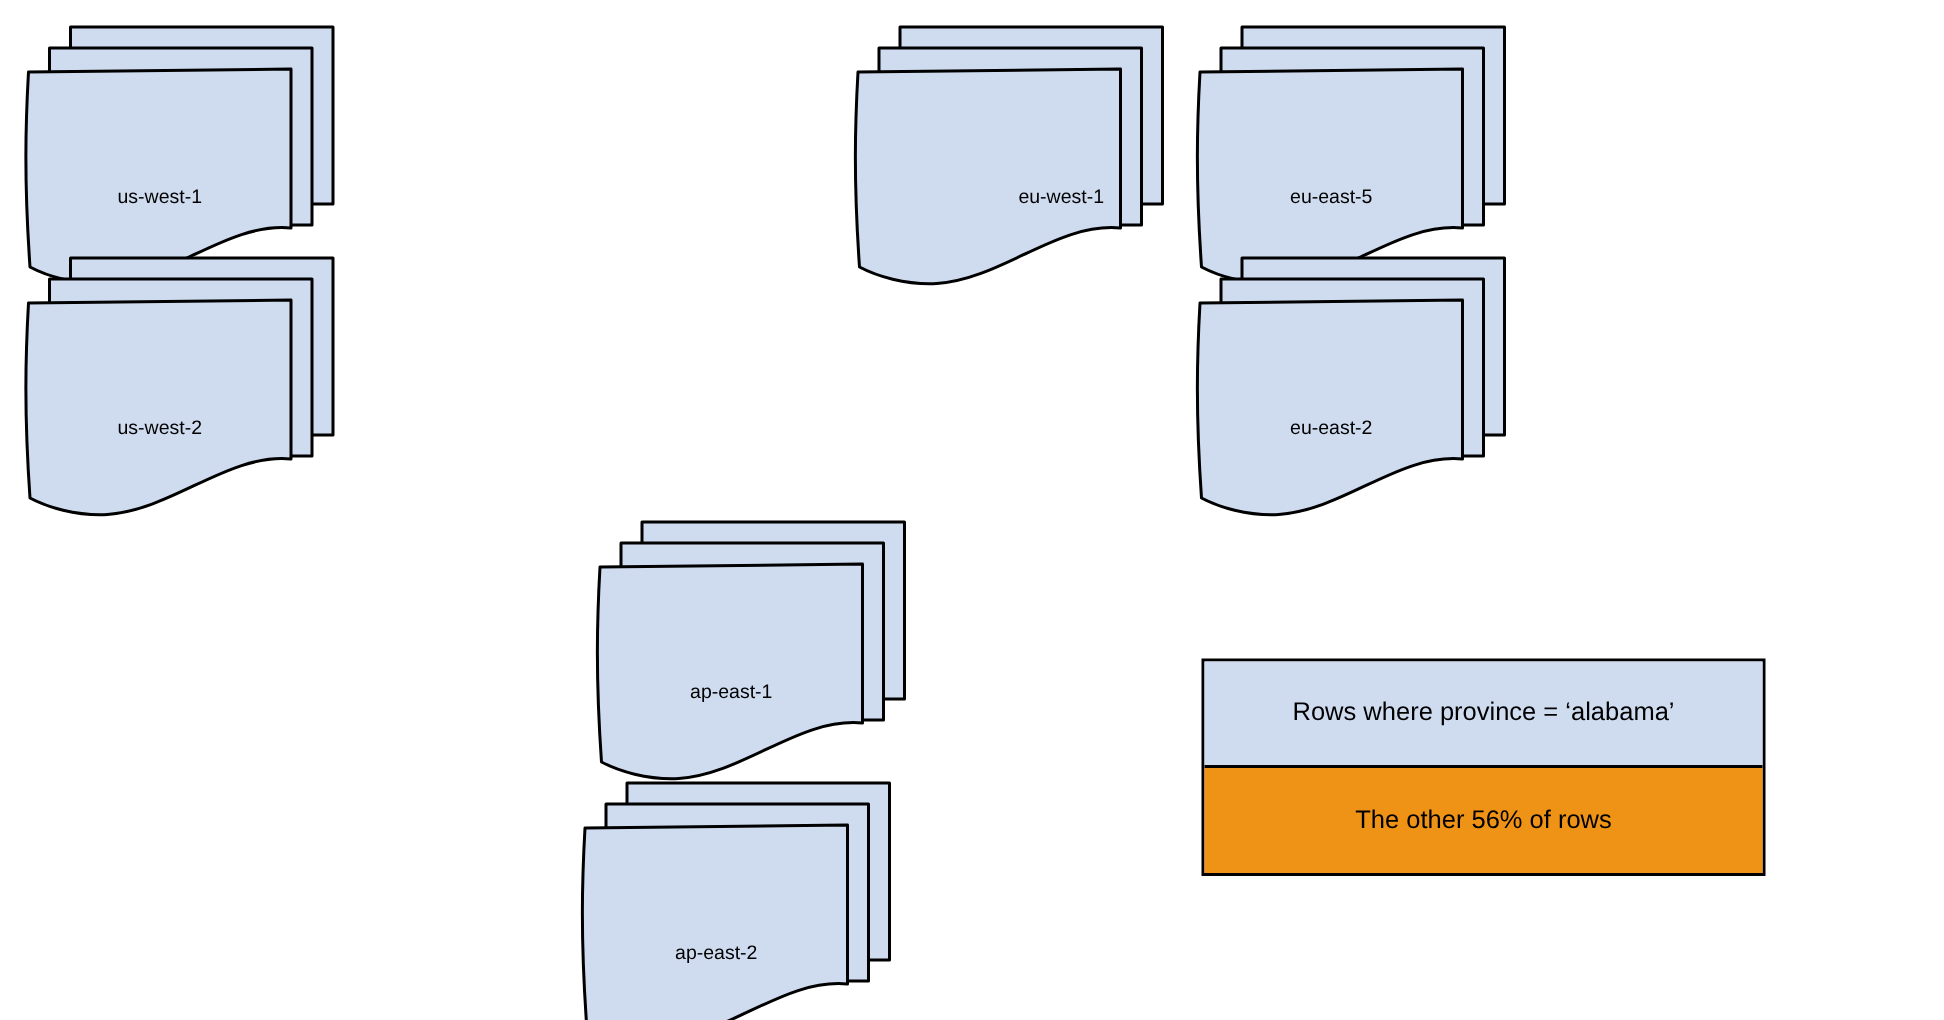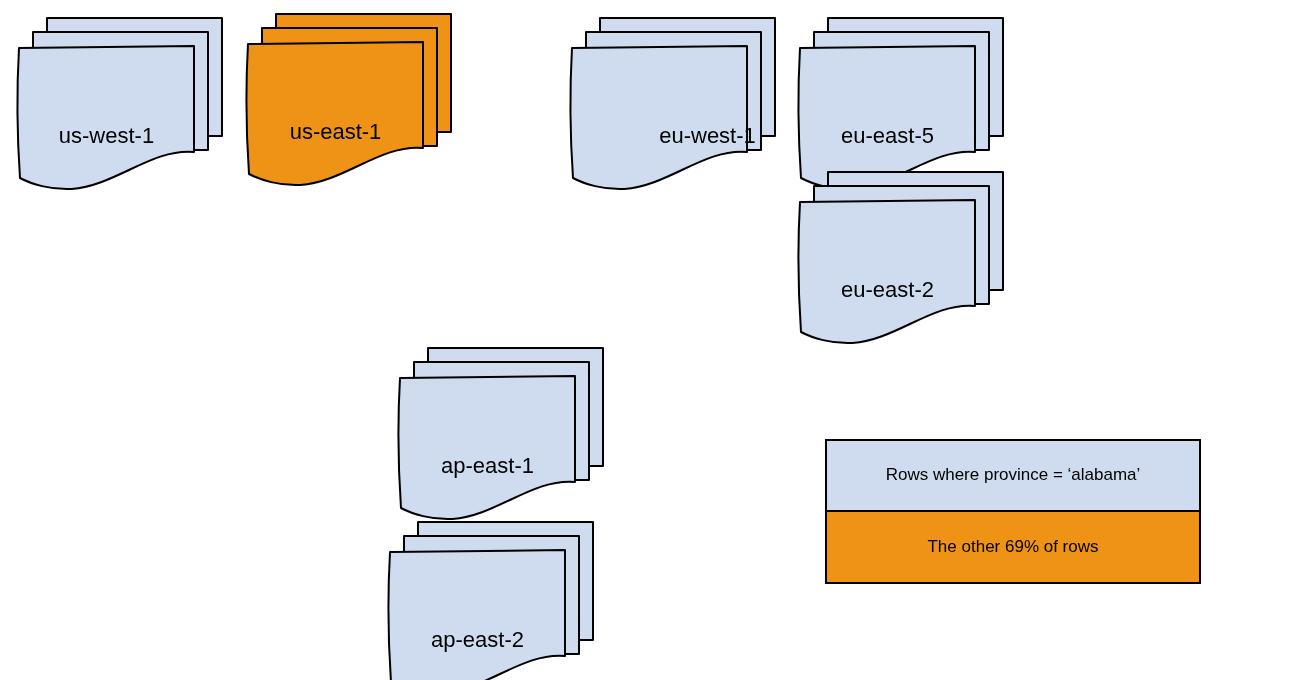--- a/index.html
+++ b/index.html
@@ -32,38 +32,37 @@
     top: 0;
     display: block;
     overflow: visible;
   }
   .stack-label {
     position: absolute;
     left: 0;
     top: 0;
     width: 175px;
     text-align: center;
-    font-size: 22px;
+    font-size: 13px;
     color: #000000;
     white-space: nowrap;
     pointer-events: none;
   }
 
   
   .legend {
     position: absolute;
     left: 801px;
     top: 439px;
     width: 376px;
     height: 145px;
     border: 2.5px solid #000000;
     box-sizing: border-box;
     display: flex;
     flex-direction: column;
-    margin-left: 24px;
   }
   .legend-row {
     flex: 1 1 50%;
     display: flex;
     align-items: center;
     justify-content: center;
     box-sizing: border-box;
     font-size: 17px;
     color: #000000;
   }
@@ -86,34 +85,20 @@
         </g>
         <g transform="translate(14,14)">
           <path d="M 0 0 L 175 0 L 175 118 L 0 118 Z" fill="#cfdcf0" stroke="#000000" stroke-width="2" stroke-linejoin="round"></path>
         </g>
         <g transform="translate(0,28)">
           <path d="M 0 2 L 175 0 L 175 106 C 133 102, 96.25000000000001 140, 52.5 143 C 31.5 144, 12.250000000000002 138, 1 132 C -3 74.39999999999999, -2 37.199999999999996, 0 2 Z" fill="#cfdcf0" stroke="#000000" stroke-width="2" stroke-linejoin="round"></path>
         </g>
       </svg>
       <div class="stack-label" style="top: 105px;">us-west-1</div>
     </div>
-    <div class="stack" style="left: 248px; top: 14px;">
-      <svg width="209" height="182">
-        <g transform="translate(28,0)">
-          <path d="M 0 0 L 175 0 L 175 118 L 0 118 Z" fill="#ef9316" stroke="#000000" stroke-width="2" stroke-linejoin="round"></path>
-        </g>
-        <g transform="translate(14,14)">
-          <path d="M 0 0 L 175 0 L 175 118 L 0 118 Z" fill="#ef9316" stroke="#000000" stroke-width="2" stroke-linejoin="round"></path>
-        </g>
-        <g transform="translate(0,28)">
-          <path d="M 0 2 L 175 0 L 175 106 C 133 102, 96.25000000000001 140, 52.5 143 C 31.5 144, 12.250000000000002 138, 1 132 C -3 74.39999999999999, -2 37.199999999999996, 0 2 Z" fill="#ef9316" stroke="#000000" stroke-width="2" stroke-linejoin="round"></path>
-        </g>
-      </svg>
-      <div class="stack-label" style="top: 105px;">us-east-1</div>
-    </div>
     <div class="stack" style="left: 572px; top: 18px;">
       <svg width="209" height="182">
         <g transform="translate(28,0)">
           <path d="M 0 0 L 175 0 L 175 118 L 0 118 Z" fill="#cfdcf0" stroke="#000000" stroke-width="2" stroke-linejoin="round"></path>
         </g>
         <g transform="translate(14,14)">
           <path d="M 0 0 L 175 0 L 175 118 L 0 118 Z" fill="#cfdcf0" stroke="#000000" stroke-width="2" stroke-linejoin="round"></path>
         </g>
         <g transform="translate(0,28)">
           <path d="M 0 2 L 175 0 L 175 106 C 133 102, 96.25000000000001 140, 52.5 143 C 31.5 144, 12.250000000000002 138, 1 132 C -3 74.39999999999999, -2 37.199999999999996, 0 2 Z" fill="#cfdcf0" stroke="#000000" stroke-width="2" stroke-linejoin="round"></path>
@@ -127,20 +112,34 @@
           <path d="M 0 0 L 175 0 L 175 118 L 0 118 Z" fill="#cfdcf0" stroke="#000000" stroke-width="2" stroke-linejoin="round"></path>
         </g>
         <g transform="translate(14,14)">
           <path d="M 0 0 L 175 0 L 175 118 L 0 118 Z" fill="#cfdcf0" stroke="#000000" stroke-width="2" stroke-linejoin="round"></path>
         </g>
         <g transform="translate(0,28)">
           <path d="M 0 2 L 175 0 L 175 106 C 133 102, 96.25000000000001 140, 52.5 143 C 31.5 144, 12.250000000000002 138, 1 132 C -3 74.39999999999999, -2 37.199999999999996, 0 2 Z" fill="#cfdcf0" stroke="#000000" stroke-width="2" stroke-linejoin="round"></path>
         </g>
       </svg>
       <div class="stack-label" style="top: 105px;">eu-east-5</div>
+    </div>
+    <div class="stack" style="left: 19px; top: 172px;">
+      <svg width="209" height="182">
+        <g transform="translate(28,0)">
+          <path d="M 0 0 L 175 0 L 175 118 L 0 118 Z" fill="#cfdcf0" stroke="#000000" stroke-width="2" stroke-linejoin="round"></path>
+        </g>
+        <g transform="translate(14,14)">
+          <path d="M 0 0 L 175 0 L 175 118 L 0 118 Z" fill="#cfdcf0" stroke="#000000" stroke-width="2" stroke-linejoin="round"></path>
+        </g>
+        <g transform="translate(0,28)">
+          <path d="M 0 2 L 175 0 L 175 106 C 133 102, 96.25000000000001 140, 52.5 143 C 31.5 144, 12.250000000000002 138, 1 132 C -3 74.39999999999999, -2 37.199999999999996, 0 2 Z" fill="#cfdcf0" stroke="#000000" stroke-width="2" stroke-linejoin="round"></path>
+        </g>
+      </svg>
+      <div class="stack-label" style="top: 105px;">us-west-2</div>
     </div>
     <div class="stack" style="left: 800px; top: 172px;">
       <svg width="209" height="182">
         <g transform="translate(28,0)">
           <path d="M 0 0 L 175 0 L 175 118 L 0 118 Z" fill="#cfdcf0" stroke="#000000" stroke-width="2" stroke-linejoin="round"></path>
         </g>
         <g transform="translate(14,14)">
           <path d="M 0 0 L 175 0 L 175 118 L 0 118 Z" fill="#cfdcf0" stroke="#000000" stroke-width="2" stroke-linejoin="round"></path>
         </g>
         <g transform="translate(0,28)">
@@ -175,16 +174,16 @@
           <path d="M 0 2 L 175 0 L 175 106 C 133 102, 96.25000000000001 140, 52.5 143 C 31.5 144, 12.250000000000002 138, 1 132 C -3 74.39999999999999, -2 37.199999999999996, 0 2 Z" fill="#cfdcf0" stroke="#000000" stroke-width="2" stroke-linejoin="round"></path>
         </g>
       </svg>
       <div class="stack-label" style="top: 105px;">ap-east-2</div>
     </div>
     <div class="legend">
       <div class="legend-row blue">
         <span>Rows where province = ‘alabama’</span>
       </div>
       <div class="legend-row orange">
-        <span>The other 69% of rows</span>
+        <span>The other 56% of rows</span>
       </div>
     </div>
   </div>
 
 </body></html>

